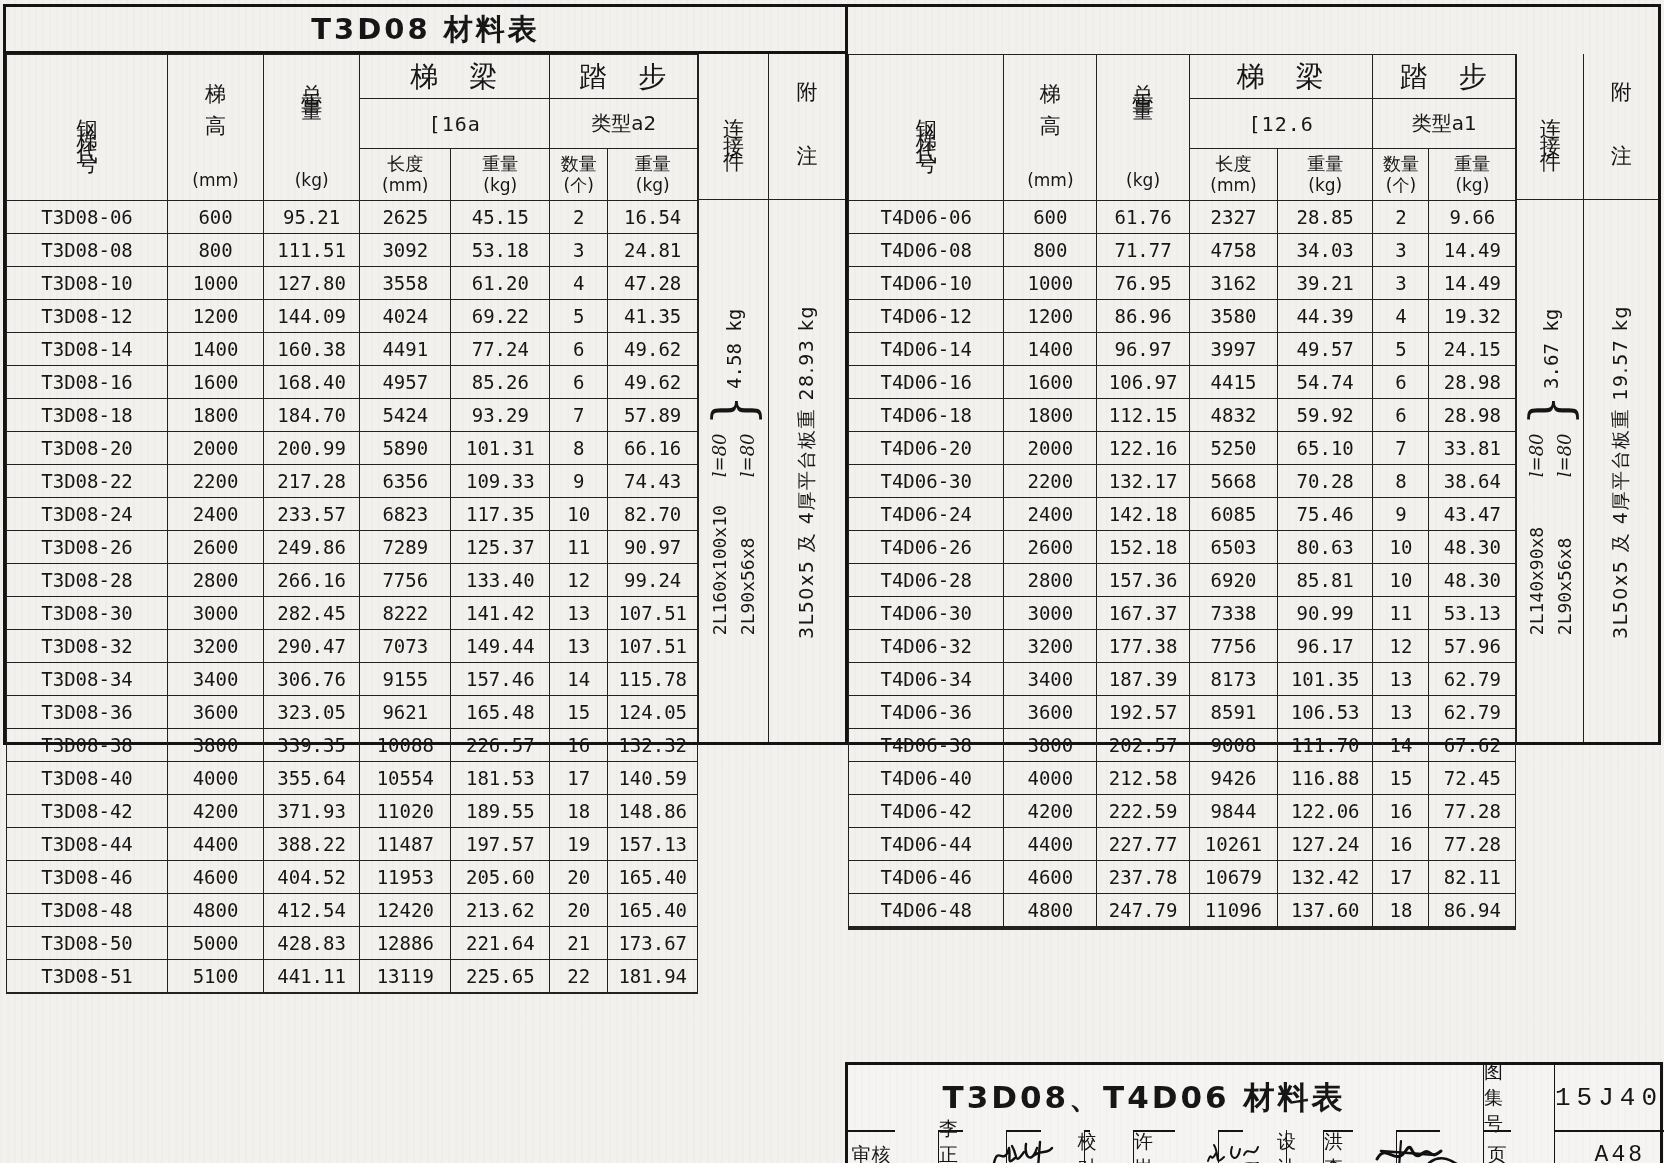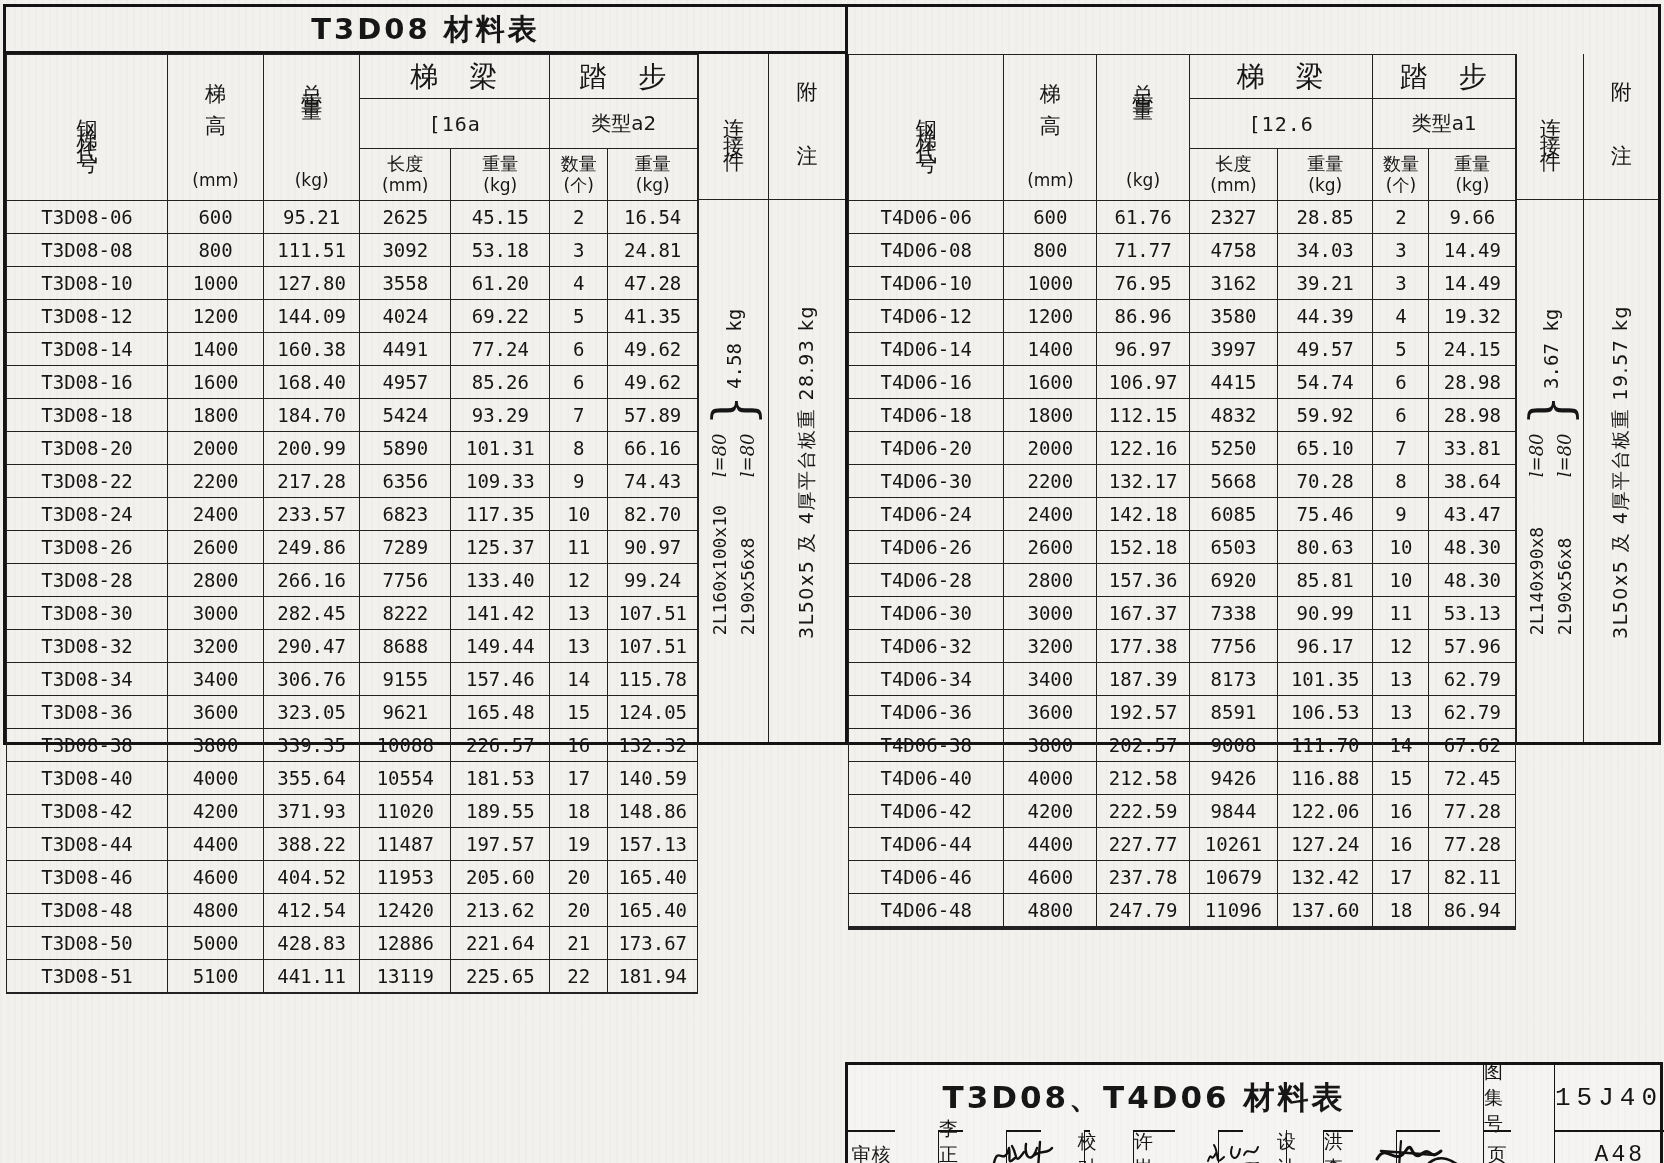--- a/index.html
+++ b/index.html
@@ -245,21 +245,21 @@
               <td class="num">282.45</td>
               <td class="num">8222</td>
               <td class="num">141.42</td>
               <td class="num">13</td>
               <td class="num">107.51</td>
             </tr>
             <tr class="drow">
               <td class="num">T3D08-32</td>
               <td class="num">3200</td>
               <td class="num">290.47</td>
-              <td class="num">8688</td>
+              <td class="num">7073</td>
               <td class="num">149.44</td>
               <td class="num">13</td>
               <td class="num">107.51</td>
             </tr>
             <tr class="drow">
               <td class="num">T3D08-34</td>
               <td class="num">3400</td>
               <td class="num">306.76</td>
               <td class="num">9155</td>
               <td class="num">157.46</td>

